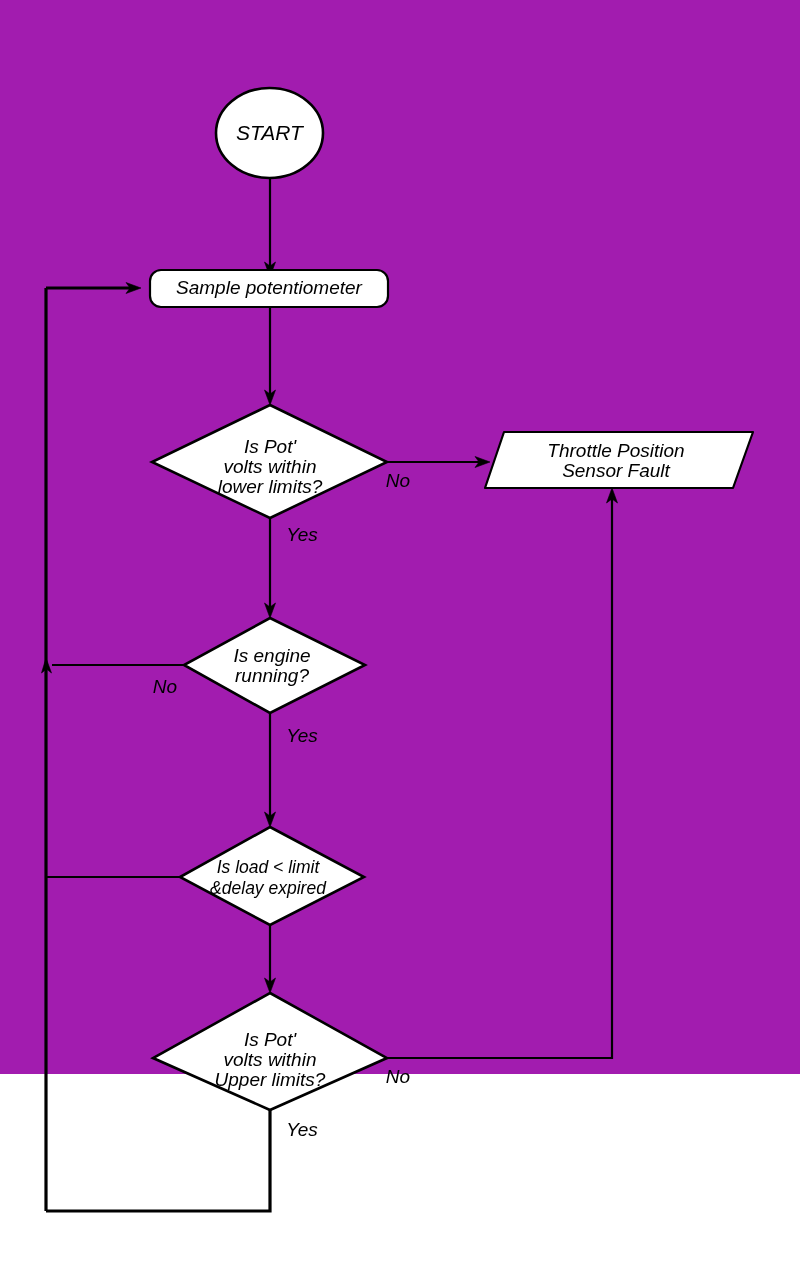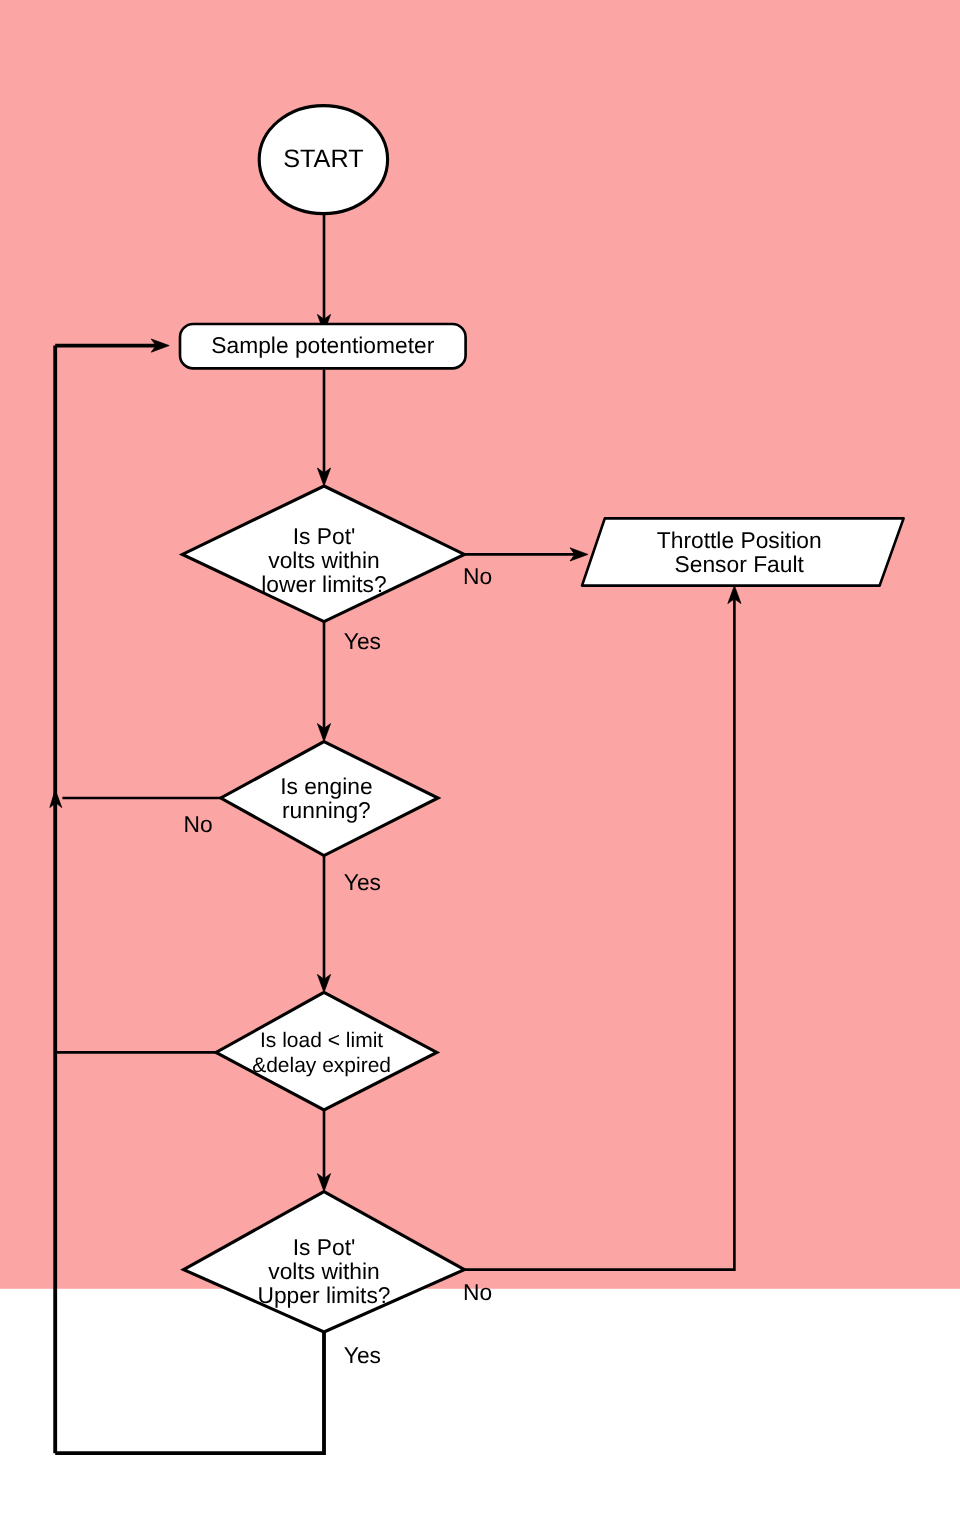--- a/index.html
+++ b/index.html
@@ -10,21 +10,22 @@
   body {
     width: 800px;
     height: 1262px;
     font-family: "Liberation Sans", sans-serif;
     overflow: hidden;
   }
   #flowchart-root {
     position: relative;
     width: 800px;
     height: 1074px;
-    background: #fca5a5;
+    background: #a21caf;
+    font-style: italic;
   }
   svg#flow-svg {
     display: block;
     width: 800px;
     height: 1262px;
   }
   .shape-outline {
     fill: #ffffff;
     stroke: #000000;
     stroke-width: 2.6;

